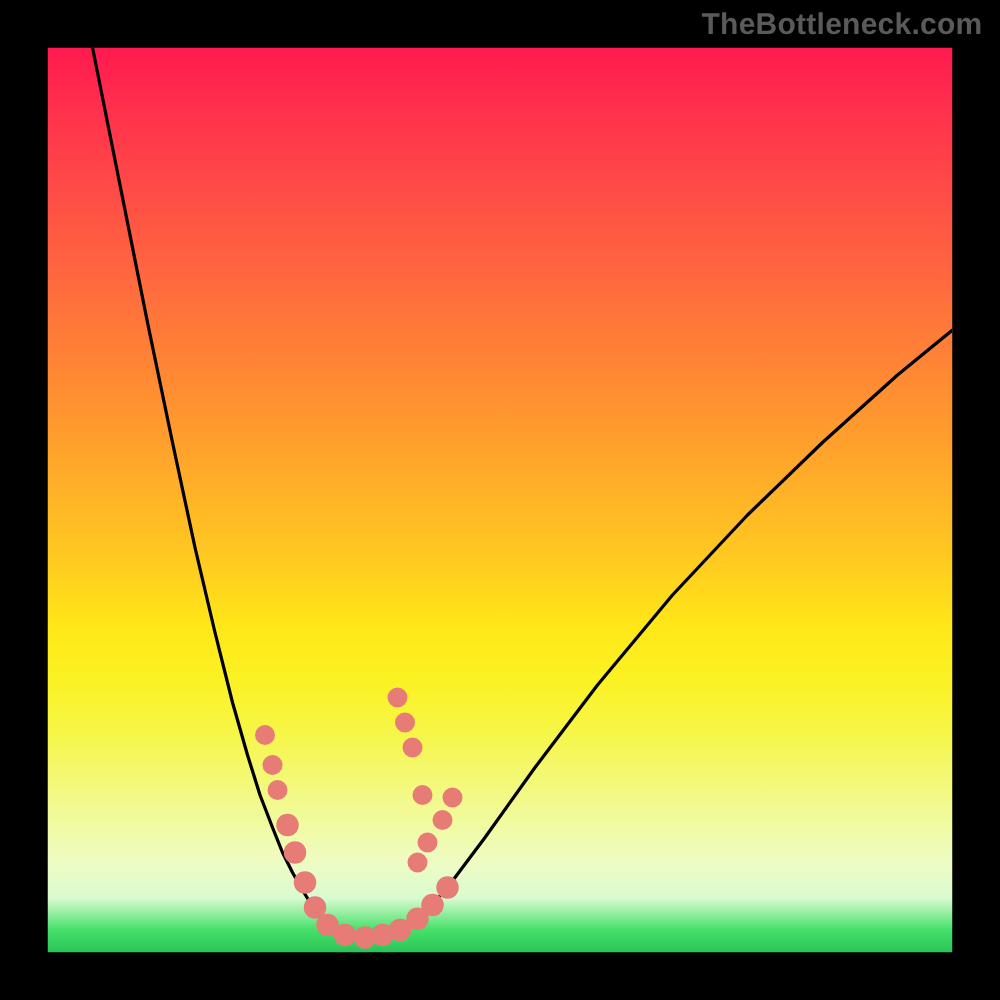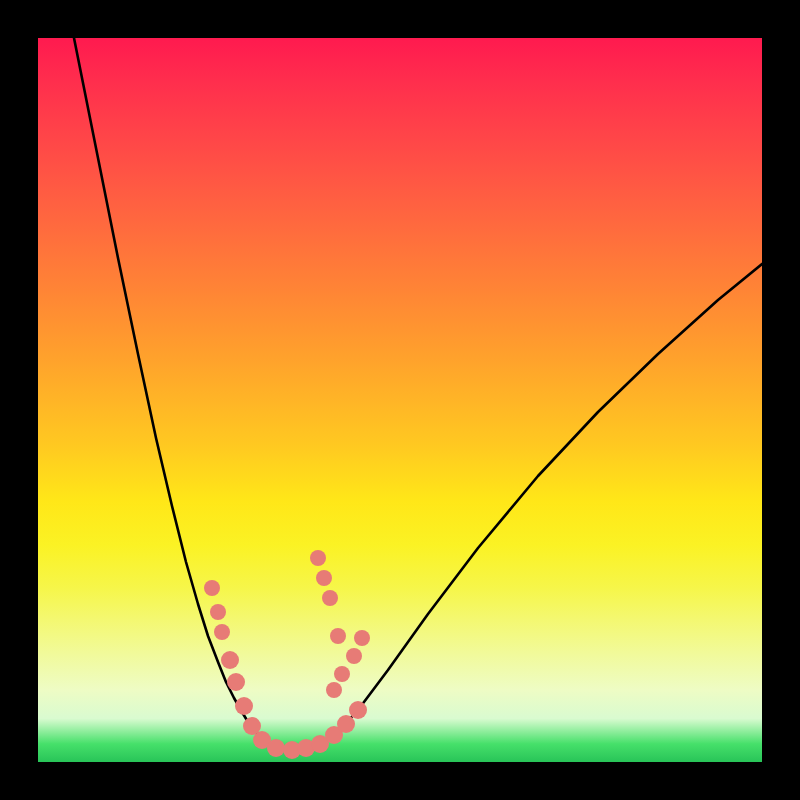--- a/index.html
+++ b/index.html
@@ -95,13 +95,14 @@
           <circle cx="324" cy="600" r="8" fill="#e77b76" stroke="#d95f5a" stroke-width="0"></circle>
           <circle cx="304" cy="636" r="8" fill="#e77b76" stroke="#d95f5a" stroke-width="0"></circle>
           <circle cx="296" cy="652" r="8" fill="#e77b76" stroke="#d95f5a" stroke-width="0"></circle>
           <circle cx="300" cy="598" r="8" fill="#e77b76" stroke="#d95f5a" stroke-width="0"></circle>
           <circle cx="292" cy="560" r="8" fill="#e77b76" stroke="#d95f5a" stroke-width="0"></circle>
           <circle cx="286" cy="540" r="8" fill="#e77b76" stroke="#d95f5a" stroke-width="0"></circle>
           <circle cx="280" cy="520" r="8" fill="#e77b76" stroke="#d95f5a" stroke-width="0"></circle>
         </g>
     </svg>
   </div>
+  <div class="watermark">TheBottleneck.com</div>
 </div>
 
 </body></html>

